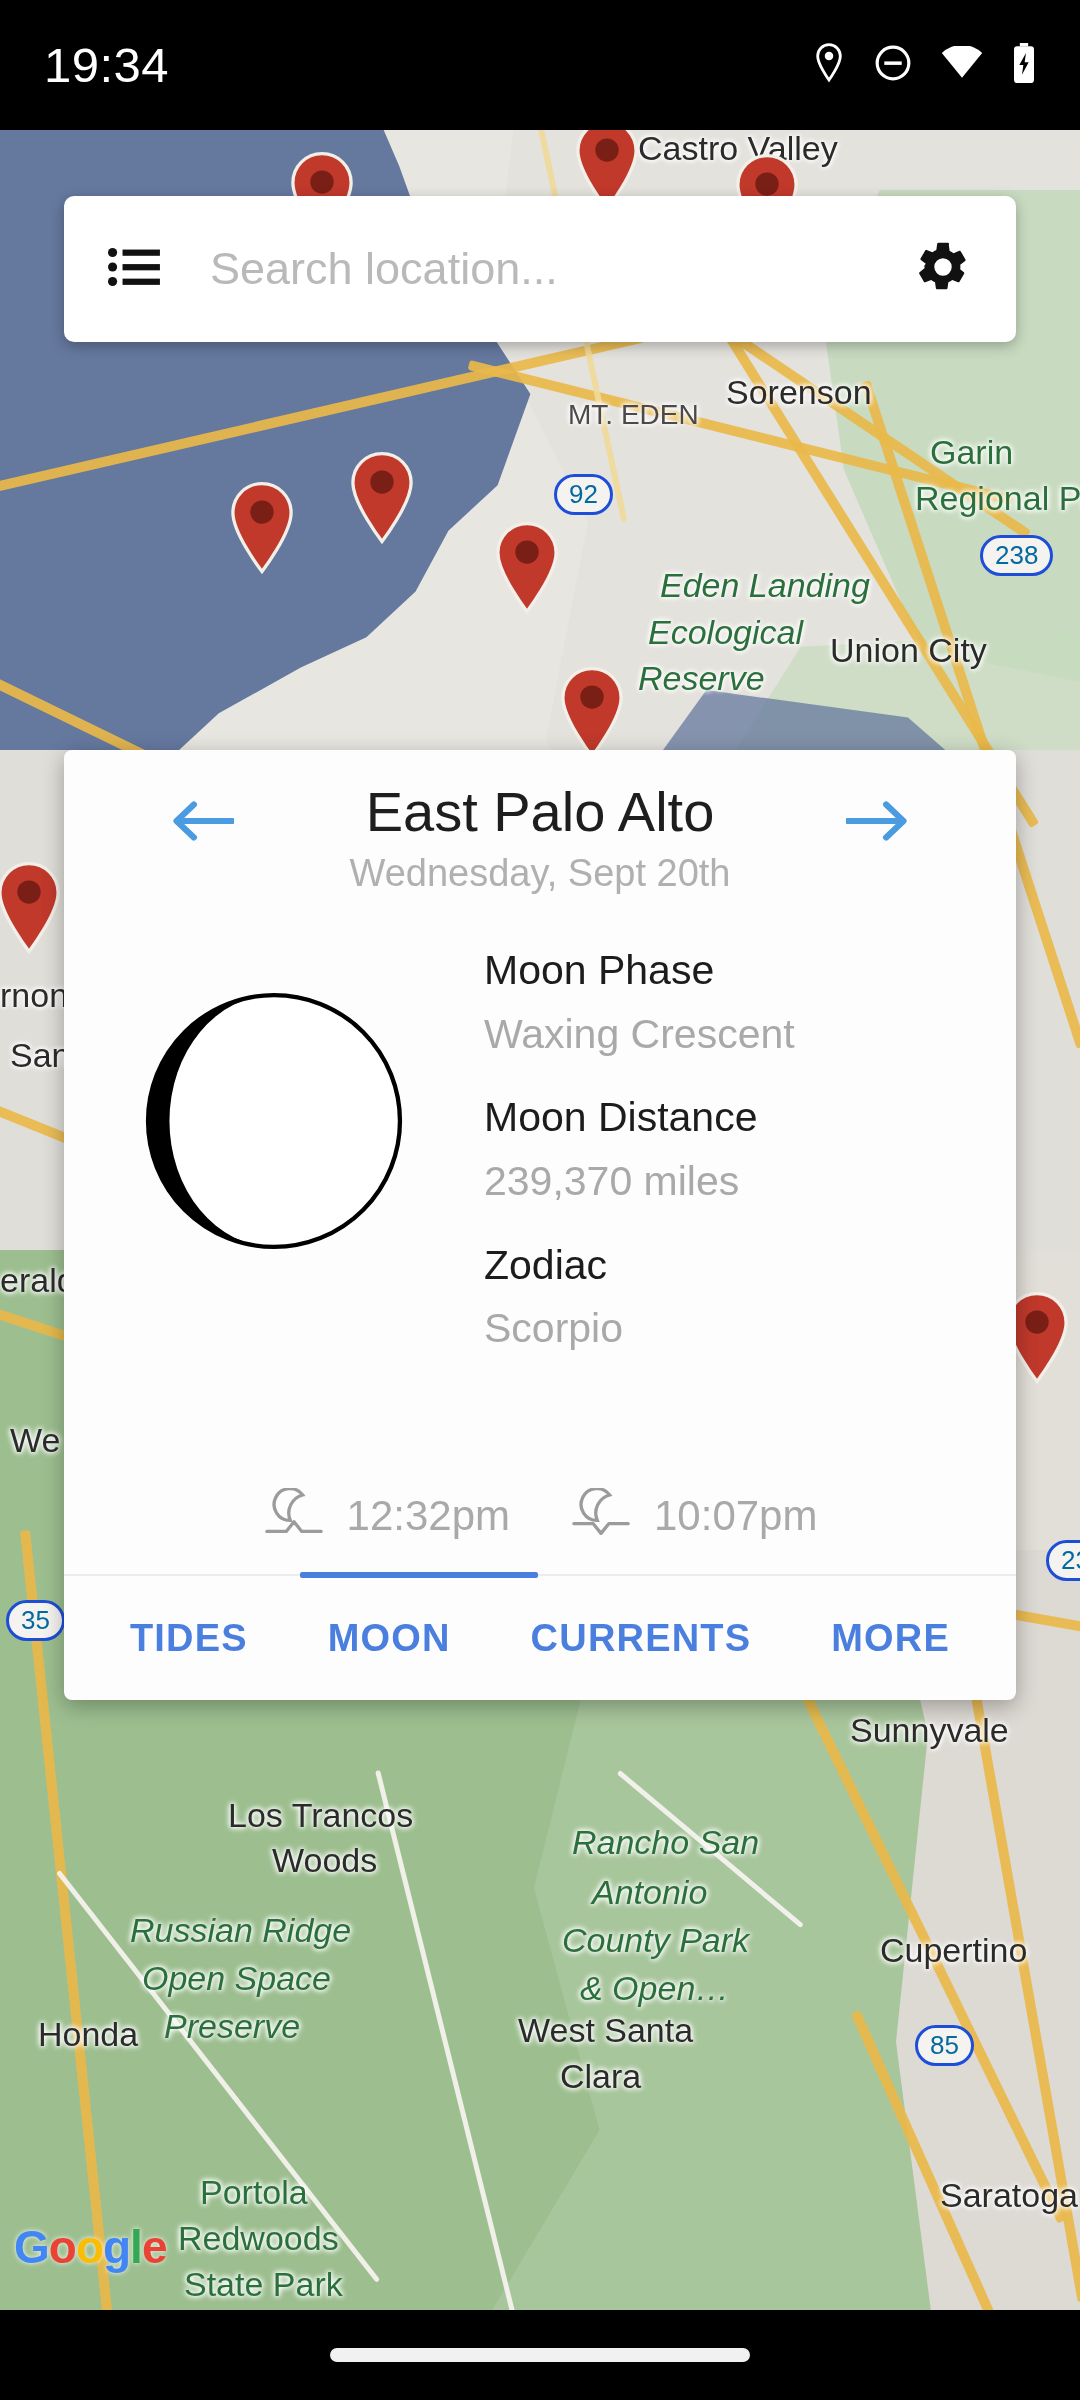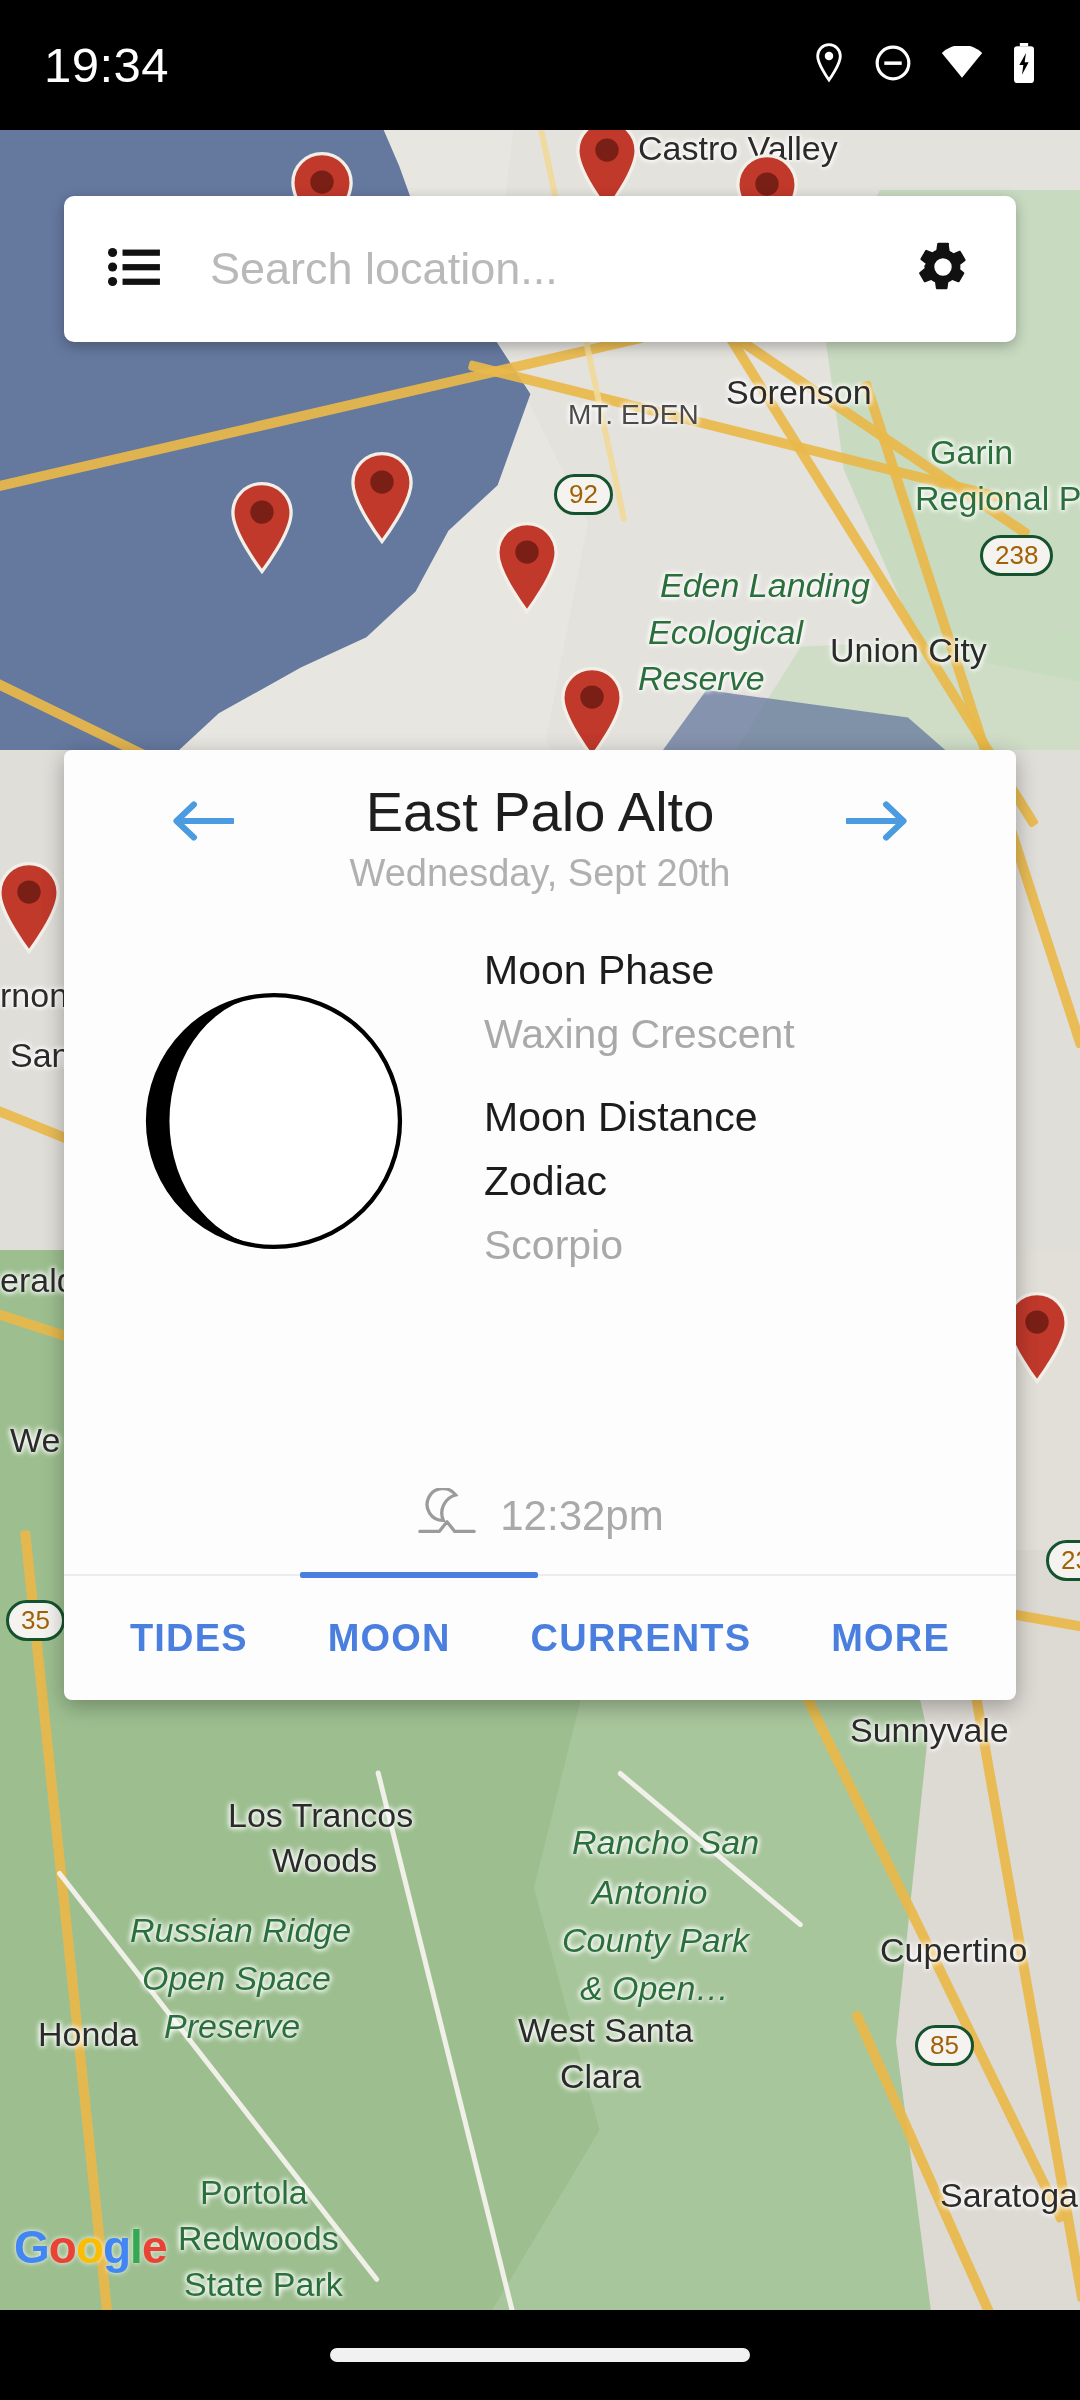--- a/index.html
+++ b/index.html
@@ -83,22 +83,22 @@
   }
 
   .road{
     position:absolute; background:#e9b84a; opacity:.92; transform-origin:0 0;
     height:10px; border-radius:3px;
   }
   .road.thin{ height:6px; background:#f0d99a; }
   .road.white{ height:5px; background:#f4f2ee; opacity:.95; }
 
   .shield{
-    position:absolute; background:#f5f3ef; border:3px solid #14532d;
-    border-radius:22px; padding:2px 12px; font-size:26px; color:#a16207;
+    position:absolute; background:#f5f3ef; border:3px solid #1d4ed8;
+    border-radius:22px; padding:2px 12px; font-size:26px; color:#0369a1;
     line-height:1.2; z-index:4;
   }
 
   .maplabel{
     position:absolute; font-size:34px; color:#2b2b2b; white-space:nowrap;
     text-shadow:0 0 6px #fff, 0 0 6px #fff, 0 0 4px #fff; z-index:5;
     line-height:1.18; text-align:center;
   }
   .maplabel.park{ color:#2b6f3c; font-style:italic; }
   .maplabel.parkplain{ color:#2b6f3c; }
@@ -398,32 +398,40 @@
           <svg width="268" height="268" viewBox="0 0 100 100">
             <circle cx="50" cy="50" r="47" fill="#ffffff" stroke="#000" stroke-width="1.6"></circle>
             <path d="M50 3 A47 47 0 1 0 50 97 A39 47 0 1 1 50 3 Z" fill="#000"></path>
           </svg>
         </div>
       </div>
       <div class="info-col" id="detail-list">
           <div class="info-label">Moon Phase</div>
           <div class="info-value">Waxing Crescent</div>
           <div class="info-label">Moon Distance</div>
+          <div class="info-value">239,370 miles</div>
           <div class="info-label">Zodiac</div>
           <div class="info-value">Scorpio</div>
         </div>
     </div>
 
     <div class="times-row" id="times-row">
         <div class="time-item">
           <span><svg width="62" height="52" viewBox="0 0 32 26">
               <path d="M20.5 3.2a8.2 8.2 0 1 0-6.4 13.1 9.6 9.6 0 0 1 6.4-13.1z" fill="none" stroke="#9b9b9b" stroke-width="1.7"></path>
               <path d="M2 22 H12 L16 17 L20 22 H30" fill="none" stroke="#9b9b9b" stroke-width="1.7" stroke-linecap="round" stroke-linejoin="round"></path>
             </svg></span>
           <span class="time-text">12:32pm</span>
+        </div>
+        <div class="time-item">
+          <span><svg width="62" height="52" viewBox="0 0 32 26">
+              <path d="M20.5 3.2a8.2 8.2 0 1 0-6.4 13.1 9.6 9.6 0 0 1 6.4-13.1z" fill="none" stroke="#9b9b9b" stroke-width="1.7"></path>
+              <path d="M2 18 H12 L16 23 L20 18 H30" fill="none" stroke="#9b9b9b" stroke-width="1.7" stroke-linecap="round" stroke-linejoin="round"></path>
+            </svg></span>
+          <span class="time-text">10:07pm</span>
         </div>
       </div>
 
     <div class="tabstrip">
       <div class="tab-indicator"></div>
       <div class="tab">TIDES</div>
       <div class="tab">MOON</div>
       <div class="tab">CURRENTS</div>
       <div class="tab">MORE</div>
     </div>

